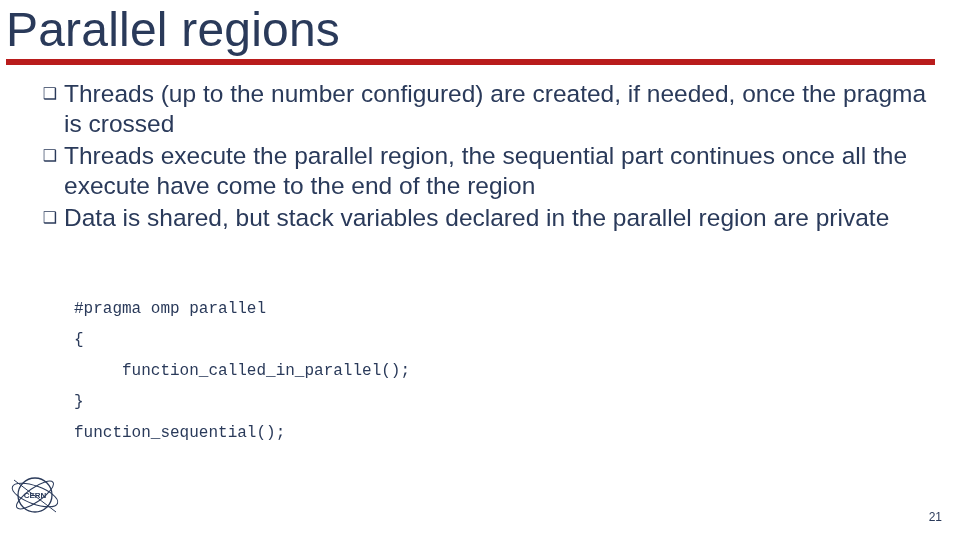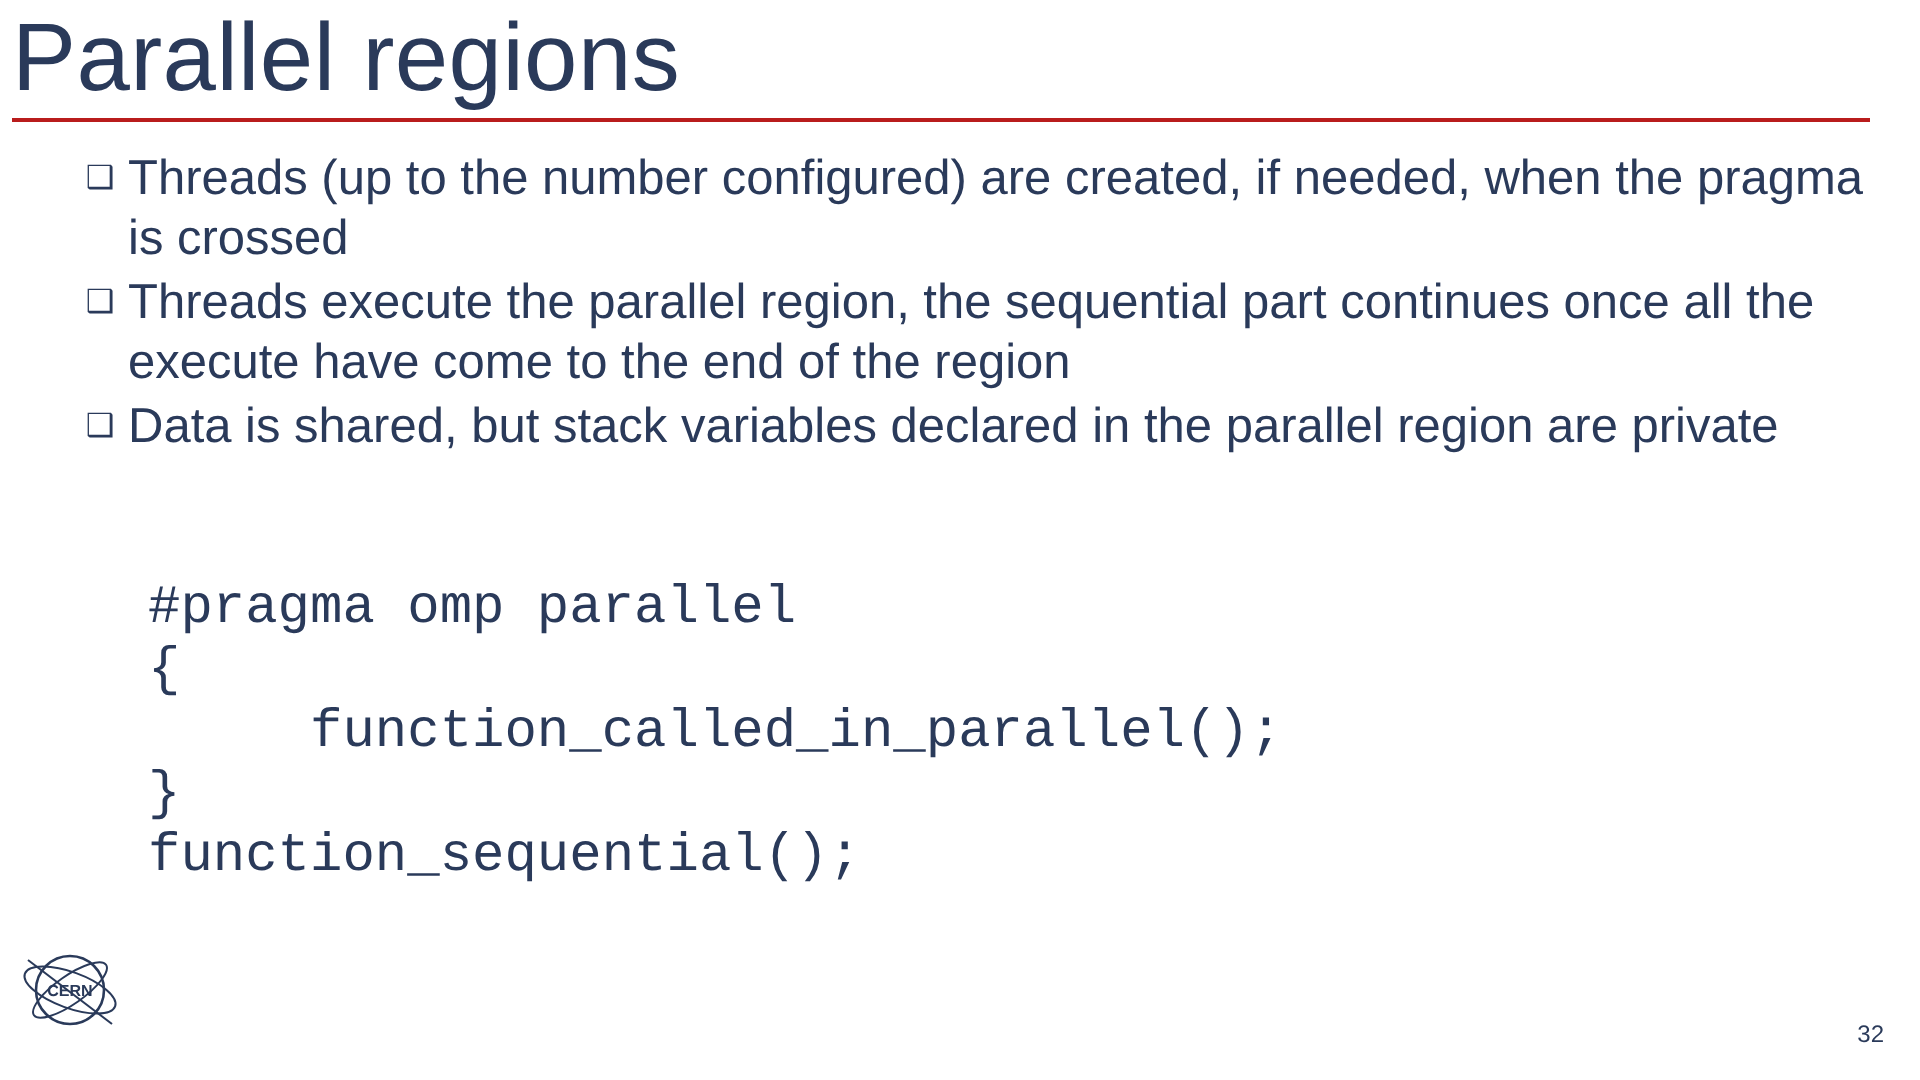--- a/index.html
+++ b/index.html
@@ -1,40 +1,40 @@
 <!DOCTYPE html>
 <html><head>
 <meta charset="utf-8">
 <style>
   * { margin: 0; padding: 0; box-sizing: border-box; }
   html, body { width: 960px; height: 540px; background: #fff; font-family: Arial, Helvetica, sans-serif; color: #2a3a5a; overflow: hidden; }
   .slide { position: relative; width: 960px; height: 540px; padding: 0 16px 0 6px; }
-  .title-wrap { border-bottom: 2px solid #b91c1c; padding: 2px 0 2px 0; margin-bottom: 14px; display: inline-block; width: 99%; }
+  .title-wrap { border-bottom: 6px solid #b91c1c; padding: 2px 0 2px 0; margin-bottom: 14px; display: inline-block; width: 99%; }
   .title { font-size: 48px; font-weight: 400; color: #2a3a5a; letter-spacing: 0.2px; }
   .bullets { margin: 0 0 0 30px; }
   .bullet { display: flex; align-items: flex-start; margin-bottom: 2px; }
   .bullet .marker { flex: 0 0 28px; font-size: 16px; line-height: 30px; color: #2a3a5a; text-align: center; }
   .bullet .text { font-size: 24.5px; line-height: 30px; color: #2a3a5a; }
-  .code { margin: 30px 0 0 68px; font-family: "Courier New", Courier, monospace; font-size: 27px; line-height: 31px; color: #2a3a5a; white-space: pre; }
+  .code { margin: 30px 0 0 68px; font-family: "Courier New", Courier, monospace; font-size: 16px; line-height: 31px; color: #2a3a5a; white-space: pre; }
   .logo { position: absolute; left: 10px; bottom: 20px; width: 50px; height: 50px; }
   .pagenum { position: absolute; right: 18px; bottom: 16px; font-size: 12px; color: #2a3a5a; }
 </style>
 </head>
 <body>
 
 <div class="slide">
 
   <div class="title-wrap">
     <h1 class="title">Parallel regions</h1>
   </div>
 
   <div class="bullets">
     <div class="bullet">
       <span class="marker">❑</span>
-      <span class="text">Threads (up to the number configured) are created, if needed, when the pragma is crossed</span>
+      <span class="text">Threads (up to the number configured) are created, if needed, once the pragma is crossed</span>
     </div>
     <div class="bullet">
       <span class="marker">❑</span>
       <span class="text">Threads execute the parallel region, the sequential part continues once all the execute have come to the end of the region</span>
     </div>
     <div class="bullet">
       <span class="marker">❑</span>
       <span class="text">Data is shared, but stack variables declared in the parallel region are private</span>
     </div>
   </div>
@@ -49,15 +49,15 @@
   <div class="logo" aria-label="CERN">
     <svg viewBox="0 0 50 50" width="50" height="50">
       <circle cx="25" cy="25" r="17" fill="none" stroke="#2a3a5a" stroke-width="1.3"></circle>
       <ellipse cx="25" cy="25" rx="24" ry="9" fill="none" stroke="#2a3a5a" stroke-width="1" transform="rotate(20 25 25)"></ellipse>
       <ellipse cx="25" cy="25" rx="22" ry="7" fill="none" stroke="#2a3a5a" stroke-width="1" transform="rotate(-35 25 25)"></ellipse>
       <line x1="4" y1="10" x2="46" y2="42" stroke="#2a3a5a" stroke-width="1"></line>
       <text x="25" y="28" text-anchor="middle" font-size="8" fill="#2a3a5a" font-family="Arial" font-weight="bold">CERN</text>
     </svg>
   </div>
 
-  <div class="pagenum">32</div>
+  <div class="pagenum">21</div>
 
 </div>
 
 </body></html>

